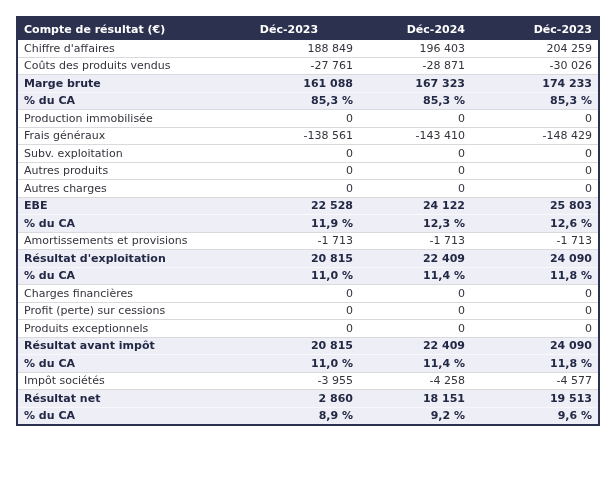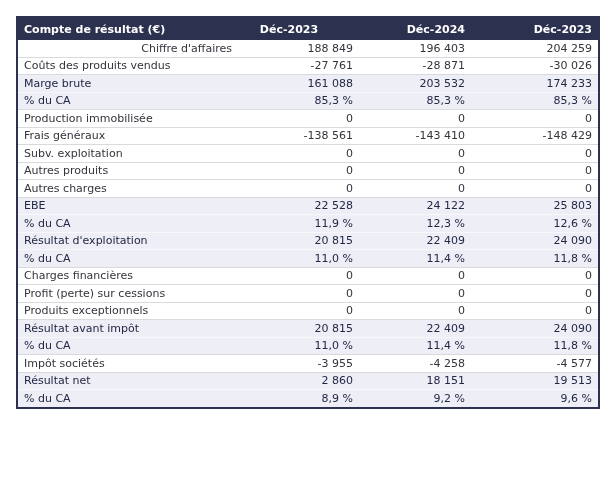--- a/index.html
+++ b/index.html
@@ -44,25 +44,25 @@
   tbody td {
     height: 16.5px;
     padding: 0 6px;
     border-top: 1px solid #d9dade;
     white-space: nowrap;
     overflow: hidden;
     background: #ffffff;
   }
   tbody td:first-child { text-align: left; }
   tbody td + td        { text-align: right; }
-  tbody tr:first-child td { border-top: none; text-align: right; }
+  tbody tr:first-child td { border-top: none; }
 
   tbody tr.hl td {
     background: #edeef6;
-    font-weight: 400;
+    font-weight: 700;
     color: #232845;
   }
   tbody tr.hl + tr.hl td {
     border-top-color: #f8f8fc;
   }
 </style>
 </head>
 <body>
 
 <div class="wrap">
@@ -90,21 +90,21 @@
         </tr>
         <tr class="plain">
           <td>Coûts des produits vendus</td>
           <td>-27 761</td>
           <td>-28 871</td>
           <td>-30 026</td>
         </tr>
         <tr class="hl">
           <td>Marge brute</td>
           <td>161 088</td>
-          <td>203 532</td>
+          <td>167 323</td>
           <td>174 233</td>
         </tr>
         <tr class="hl">
           <td>% du CA</td>
           <td>85,3 %</td>
           <td>85,3 %</td>
           <td>85,3 %</td>
         </tr>
         <tr class="plain">
           <td>Production immobilisée</td>
@@ -141,20 +141,26 @@
           <td>22 528</td>
           <td>24 122</td>
           <td>25 803</td>
         </tr>
         <tr class="hl">
           <td>% du CA</td>
           <td>11,9 %</td>
           <td>12,3 %</td>
           <td>12,6 %</td>
         </tr>
+        <tr class="plain">
+          <td>Amortissements et provisions</td>
+          <td>-1 713</td>
+          <td>-1 713</td>
+          <td>-1 713</td>
+        </tr>
         <tr class="hl">
           <td>Résultat d'exploitation</td>
           <td>20 815</td>
           <td>22 409</td>
           <td>24 090</td>
         </tr>
         <tr class="hl">
           <td>% du CA</td>
           <td>11,0 %</td>
           <td>11,4 %</td>

